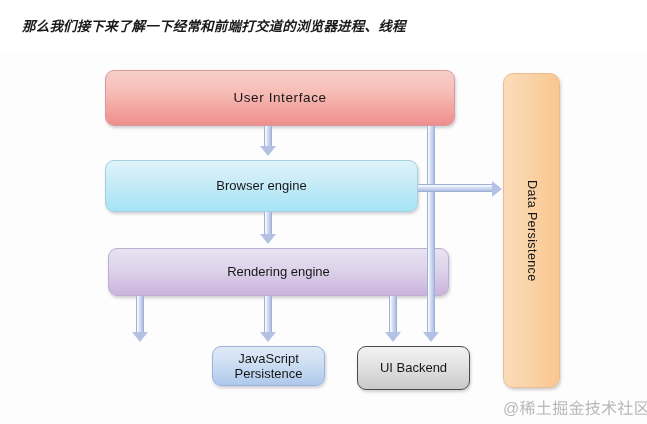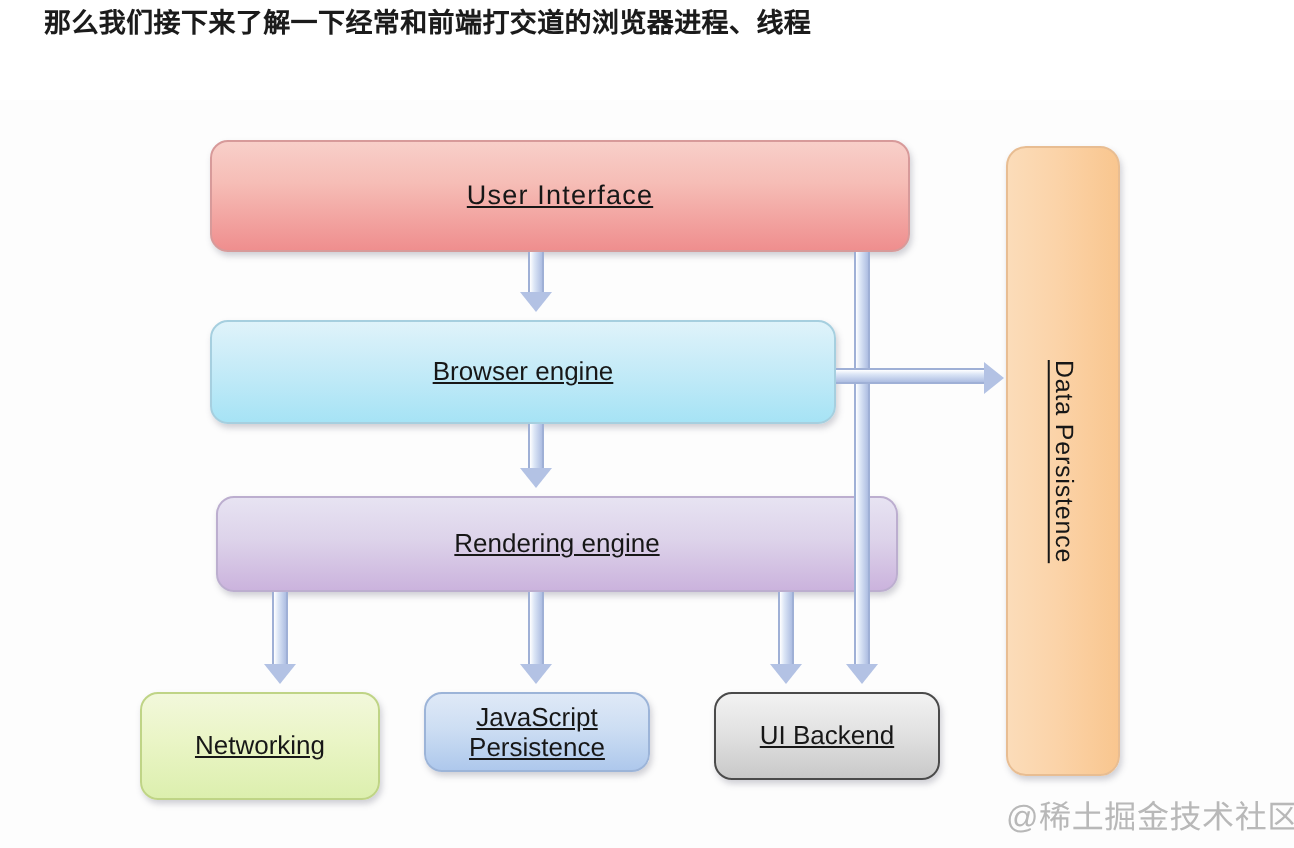--- a/index.html
+++ b/index.html
@@ -18,21 +18,22 @@
   }
 
   
   #caption-bar {
     position: absolute;
     left: 0; top: 0;
     width: 647px;
     height: 50px;
     background: #ffffff;
     display: flex;
-    align-items: flex-start;
+    align-items: center;
+    font-style: italic;
   }
   #caption-text {
     margin-left: 22px;
     font-size: 13.5px;
     font-weight: 700;
     color: #1b1b1b;
     letter-spacing: 0.2px;
     white-space: nowrap;
   }
 
@@ -50,21 +51,20 @@
     box-sizing: border-box;
     display: flex;
     align-items: center;
     justify-content: center;
     text-align: center;
     border-radius: 9px;
     font-size: 13px;
     color: #171717;
     line-height: 1.18;
     box-shadow: 1px 2px 3px rgba(90,90,110,0.28);
-    text-decoration: underline;
   }
 
   
   #node-user-interface {
     left: 105px; top: 20px;
     width: 350px; height: 56px;
     background: linear-gradient(180deg,#f8cfc9 0%, #f6bdb6 38%, #ef8e8e 100%);
     border: 1px solid #d79a9a;
     font-size: 13.5px;
     letter-spacing: 0.6px;
@@ -209,23 +209,20 @@
   </div>
 
   <div class="node" id="node-browser-engine">
     <span>Browser engine</span>
   </div>
 
   <div class="node" id="node-rendering-engine">
     <span>Rendering engine</span>
   </div>
 
-  <div class="node" id="node-networking">
-    <span>Networking</span>
-  </div>
 
   <div class="node" id="node-javascript-interpreter">
     <span>JavaScript</span>
     <span>Persistence</span>
   </div>
 
   <div class="node" id="node-ui-backend">
     <span>UI Backend</span>
   </div>
 

